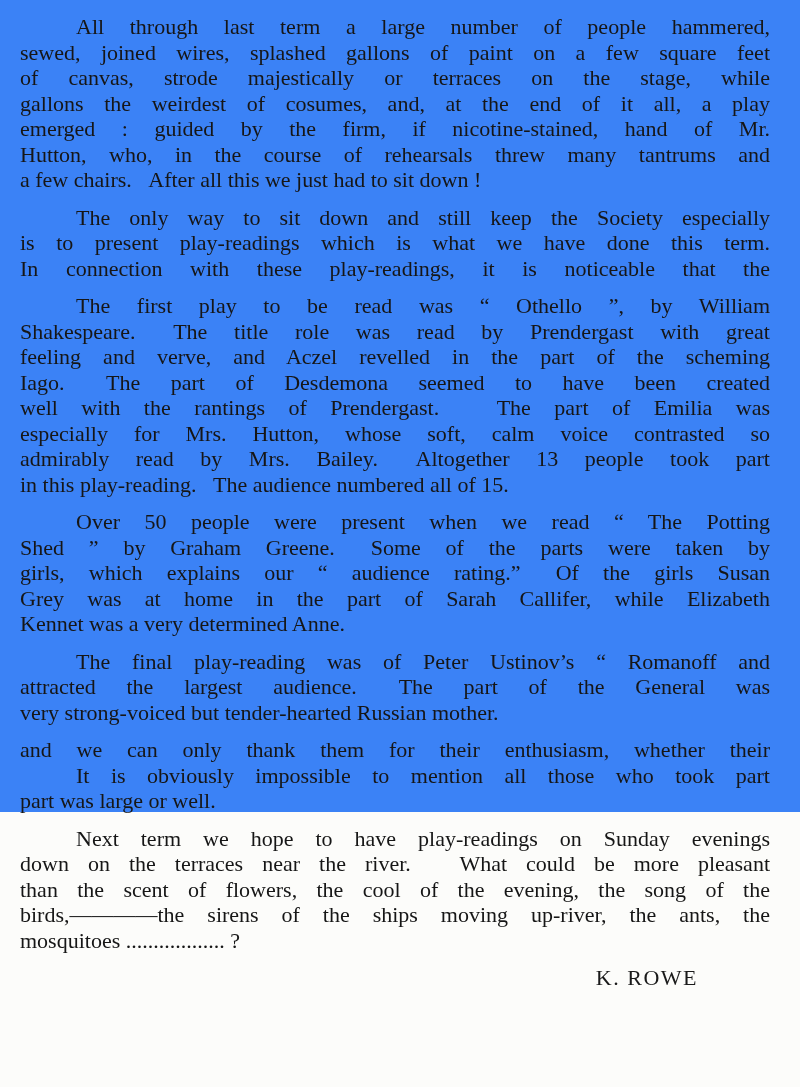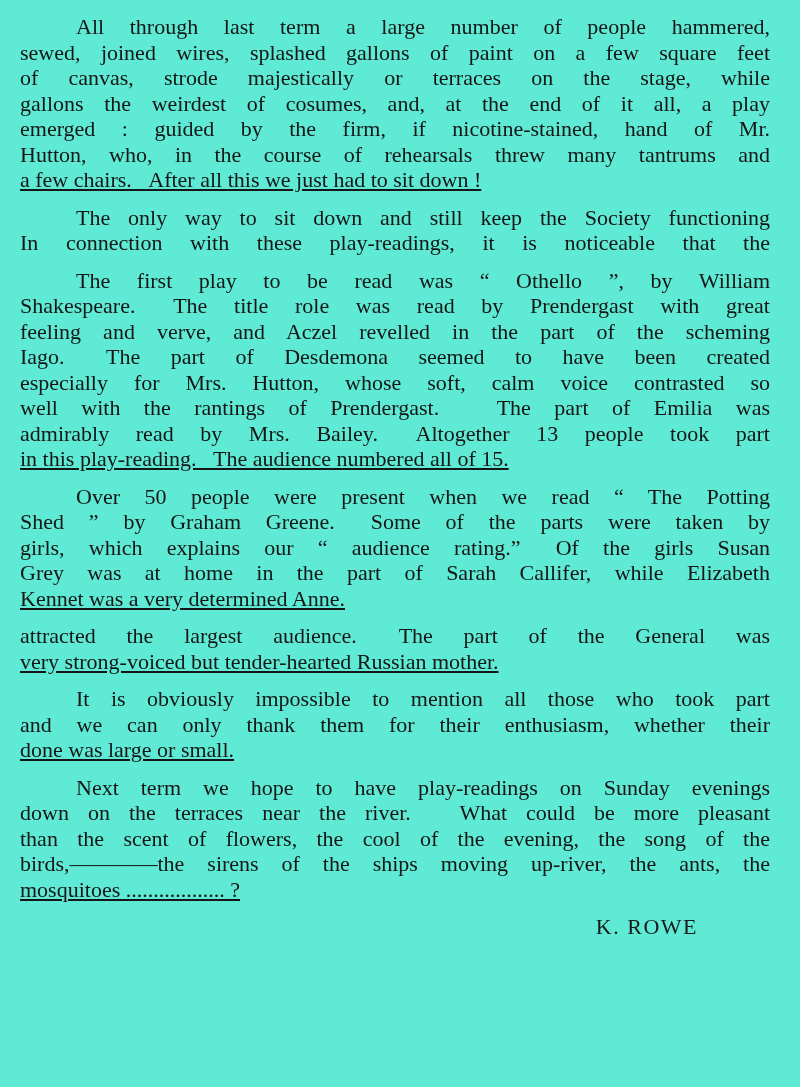--- a/index.html
+++ b/index.html
@@ -10,41 +10,40 @@
   body {
     width: 800px;
     height: 1087px;
     overflow: hidden;
     font-family: "Liberation Serif", "DejaVu Serif", serif;
     color: #161616;
   }
   .page {
     box-sizing: border-box;
     width: 800px;
-    height: 1087px;
+    height: 812px;
     padding: 14px 30px 0 20px;
-    background: #5eead4;
+    background: #3b82f6;
   }
   .para {
     margin: 0 0 12px 0;
   }
   .line {
     display: block;
     font-size: 22px;
     line-height: 25.5px;
     text-align: justify;
     text-align-last: justify;
     text-justify: inter-word;
   }
   .line.first {
     padding-left: 56px;
   }
   .line.last {
     text-align-last: left;
-    text-decoration: underline;
   }
   .signature {
     font-size: 22px;
     line-height: 26px;
     text-align: right;
     padding-right: 72px;
     letter-spacing: 1.5px;
     color: #1a1a1a;
   }
 </style>
@@ -56,48 +55,50 @@
       <p class="para">
         <span class="line first">All through last term a large number of people hammered,</span>
         <span class="line">sewed, joined wires, splashed gallons of paint on a few square feet</span>
         <span class="line">of canvas, strode majestically or terraces on the stage, while</span>
         <span class="line">gallons the weirdest of cosumes, and, at the end of it all, a play</span>
         <span class="line">emerged : guided by the firm, if nicotine-stained, hand of Mr.</span>
         <span class="line">Hutton, who, in the course of rehearsals threw many tantrums and</span>
         <span class="line last">a few chairs.  After all this we just had to sit down !</span>
       </p>
       <p class="para">
-        <span class="line first">The only way to sit down and still keep the Society functioning</span>
+        <span class="line first">The only way to sit down and still keep the Society especially</span>
+        <span class="line">is to present play-readings which is what we have done this term.</span>
         <span class="line">In connection with these play-readings, it is noticeable that the</span>
       </p>
       <p class="para">
         <span class="line first">The first play to be read was “ Othello ”, by William</span>
         <span class="line">Shakespeare.  The title role was read by Prendergast with great</span>
         <span class="line">feeling and verve, and Aczel revelled in the part of the scheming</span>
         <span class="line">Iago.  The part of Desdemona seemed to have been created</span>
+        <span class="line">well with the rantings of Prendergast.   The part of Emilia was</span>
         <span class="line">especially for Mrs. Hutton, whose soft, calm voice contrasted so</span>
-        <span class="line">well with the rantings of Prendergast.   The part of Emilia was</span>
         <span class="line">admirably read by Mrs. Bailey.  Altogether 13 people took part</span>
         <span class="line last">in this play-reading.  The audience numbered all of 15.</span>
       </p>
       <p class="para">
         <span class="line first">Over 50 people were present when we read “ The Potting</span>
         <span class="line">Shed ” by Graham Greene.  Some of the parts were taken by</span>
         <span class="line">girls, which explains our “ audience rating.”  Of the girls Susan</span>
         <span class="line">Grey was at home in the part of Sarah Callifer, while Elizabeth</span>
         <span class="line last">Kennet was a very determined Anne.</span>
       </p>
       <p class="para">
+        <span class="line first">The final play-reading was of Peter Ustinov’s “ Romanoff and</span>
         <span class="line">attracted the largest audience.  The part of the General was</span>
         <span class="line last">very strong-voiced but tender-hearted Russian mother.</span>
       </p>
       <p class="para">
+        <span class="line">and we can only thank them for their enthusiasm, whether their</span>
         <span class="line first">It is obviously impossible to mention all those who took part</span>
-        <span class="line">and we can only thank them for their enthusiasm, whether their</span>
-        <span class="line last">done was large or small.</span>
+        <span class="line last">part was large or well.</span>
       </p>
       <p class="para">
         <span class="line first">Next term we hope to have play-readings on Sunday evenings</span>
         <span class="line">down on the terraces near the river.   What could be more pleasant</span>
         <span class="line">than the scent of flowers, the cool of the evening, the song of the</span>
         <span class="line">birds,————the sirens of the ships moving up-river, the ants, the</span>
         <span class="line last">mosquitoes .................. ?</span>
       </p>
     </div>
   <div class="signature">K. ROWE</div>

